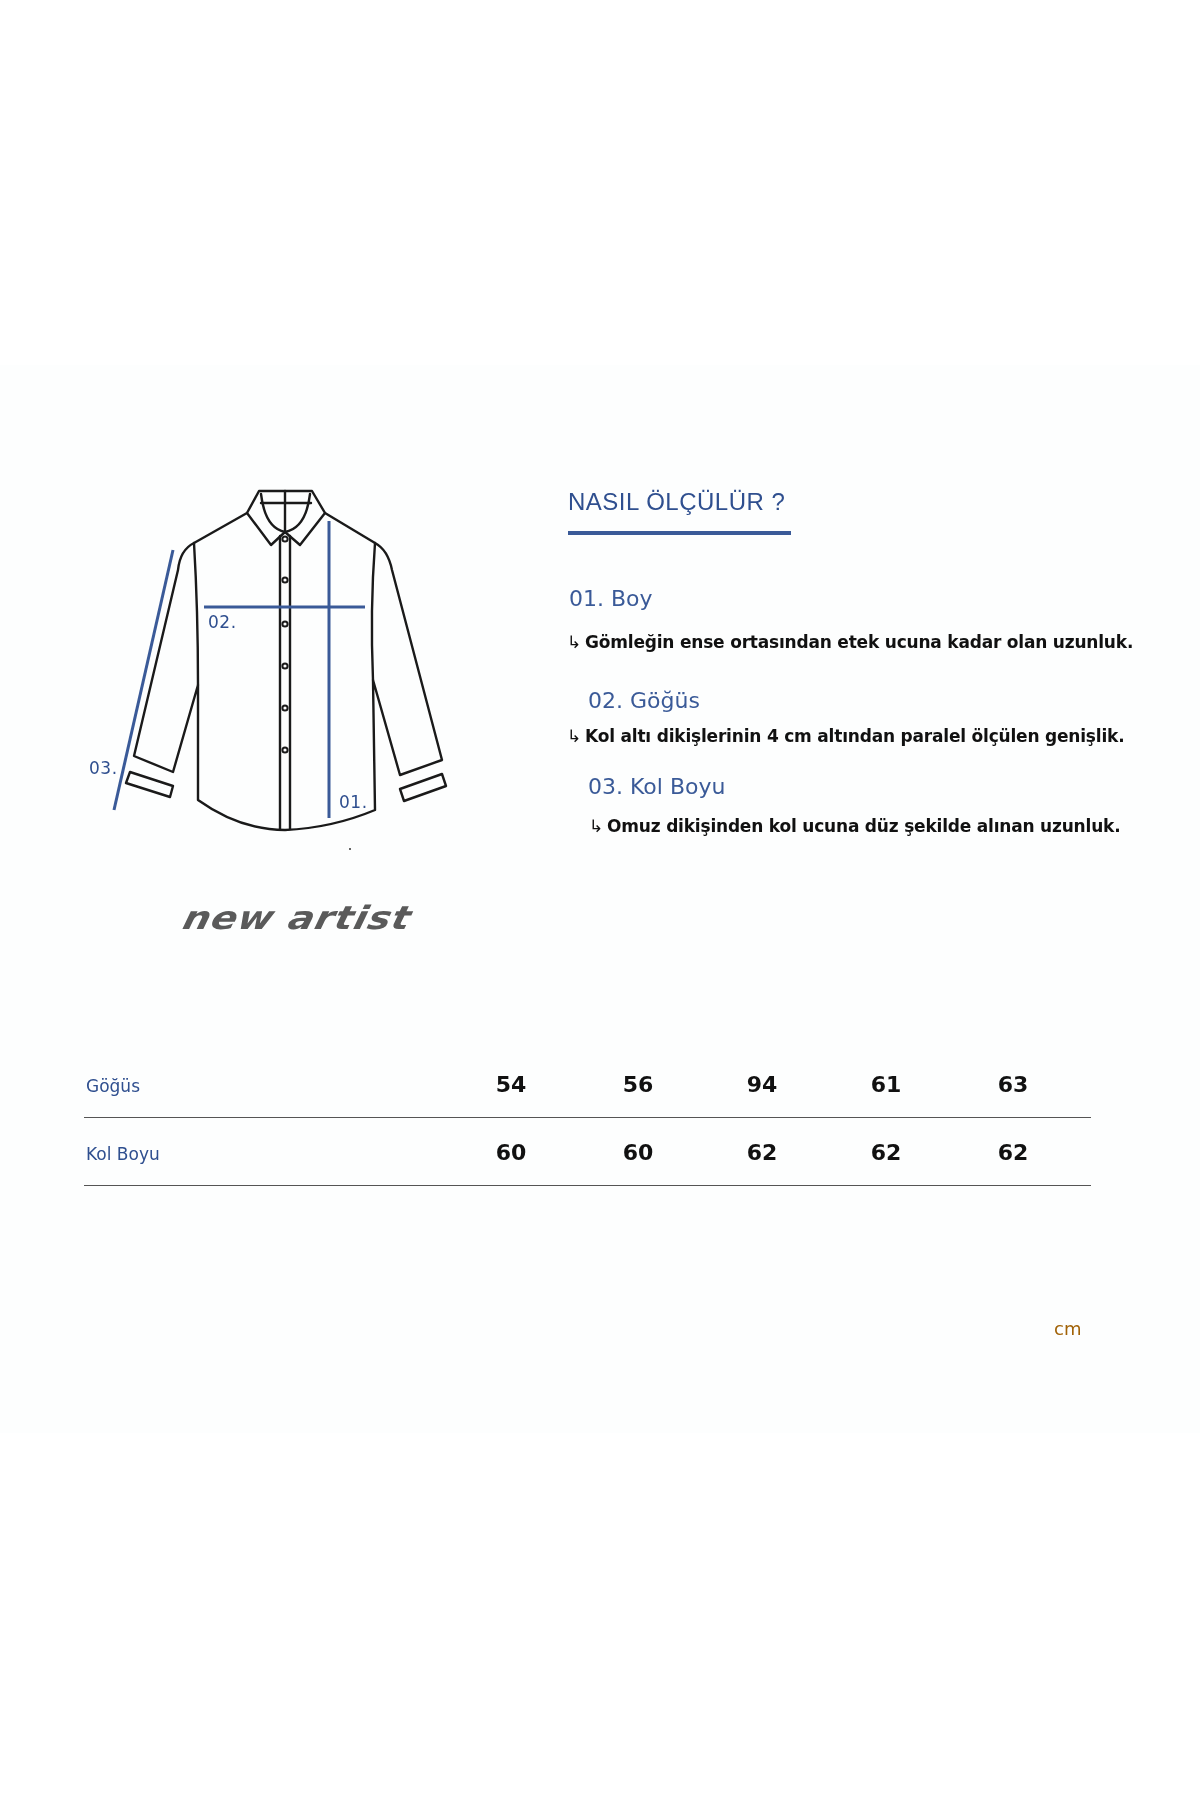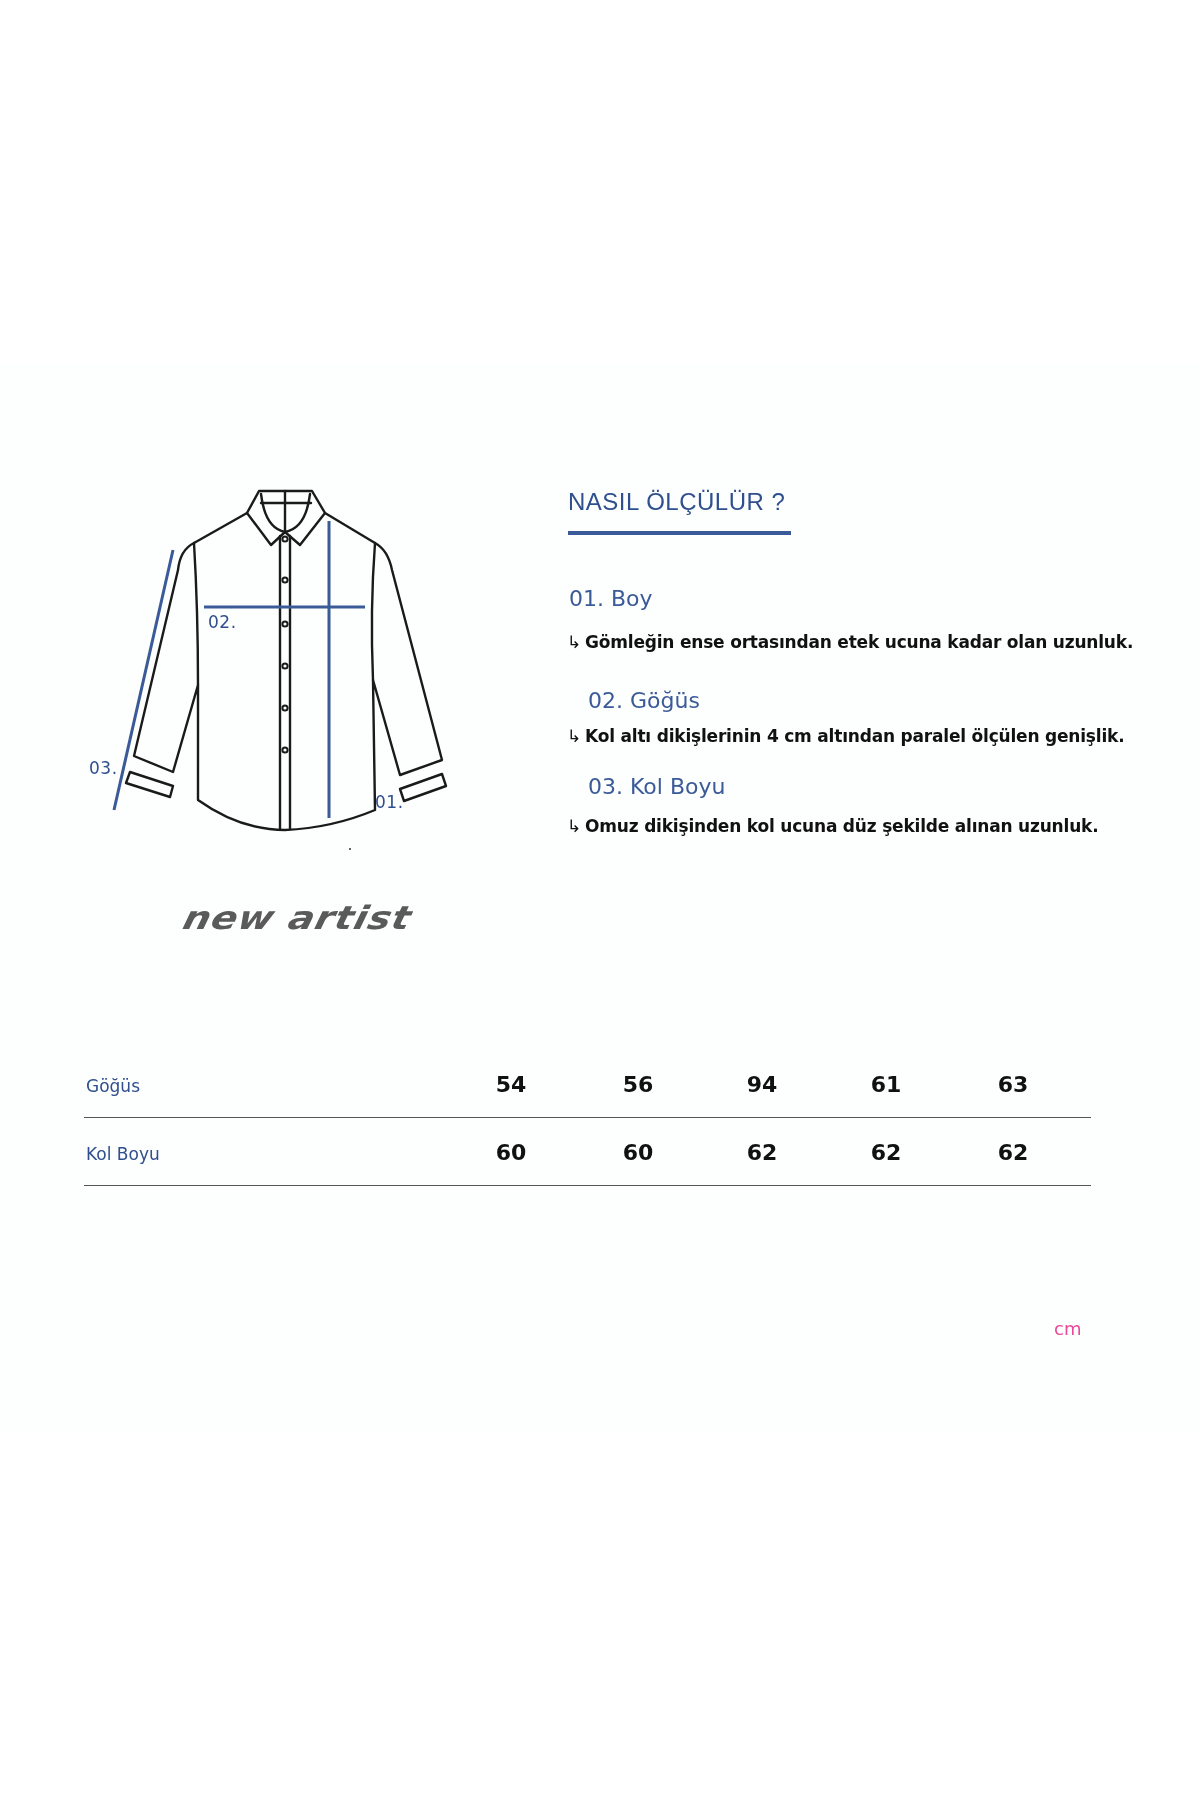--- a/index.html
+++ b/index.html
@@ -61,21 +61,21 @@
     .cell {
       position: absolute; width: 80px; text-align: center;
       font-family: "DejaVu Sans", sans-serif; font-weight: bold; font-size: 22px; color: #111;
     }
     .row.header .cell { top: 11px; font-weight: normal; font-size: 21px; }
     .row.data .cell { top: 22px; }
     .c0 { left: 387px; } .c1 { left: 514px; } .c2 { left: 638px; } .c3 { left: 762px; } .c4 { left: 889px; }
 
     .unit-label {
       position: absolute; left: 1054px; top: 1318px; font-family: "DejaVu Sans", sans-serif;
-      font-size: 18px; color: #ec4899;
+      font-size: 18px; color: #a16207;
     }
   </style>
 </head>
 <body>
 
 <div class="panel"></div>
 
 <div class="shirt-figure">
   <svg viewBox="0 0 400 380">
     <g fill="none" stroke="#1a1a1a" stroke-width="2.4" stroke-linejoin="round" stroke-linecap="round">
@@ -107,21 +107,21 @@
     </g>
 
     <g stroke="#3a5a98" stroke-width="3" stroke-linecap="butt">
       <line x1="124" y1="137" x2="285" y2="137"></line>
       <line x1="249" y1="51" x2="249" y2="348"></line>
       <line x1="93" y1="80" x2="34" y2="340"></line>
     </g>
     <circle cx="270" cy="379" r="1" fill="#333"></circle>
   </svg>
   <span class="measure-label" style="left:128px; top:142px;">02.</span>
-  <span class="measure-label" style="left:259px; top:322px;margin-left:36px;">01.</span>
+  <span class="measure-label" style="left:259px; top:322px;">01.</span>
   <span class="measure-label" style="left:9px; top:288px;">03.</span>
 </div>
 
 <div class="brand-logo">new artist</div>
 
 <div class="howto">
   <div class="howto-title">NASIL ÖLÇÜLÜR ?</div>
 </div>
 <div class="howto-underline"></div>
 
@@ -129,21 +129,21 @@
 <div class="step-desc" style="left:567px; top:632px;">
   <span class="arrow">↳</span><span>Gömleğin ense ortasından etek ucuna kadar olan uzunluk.</span>
 </div>
 
 <div class="step-title" style="left:588px; top:688px;">02. Göğüs</div>
 <div class="step-desc" style="left:567px; top:726px;">
   <span class="arrow">↳</span><span>Kol altı dikişlerinin 4 cm altından paralel ölçülen genişlik.</span>
 </div>
 
 <div class="step-title" style="left:588px; top:774px;">03. Kol Boyu</div>
-<div class="step-desc" style="left:567px; top:816px;">
+<div class="step-desc" style="left:589px; top:816px;">
   <span class="arrow">↳</span><span>Omuz dikişinden kol ucuna düz şekilde alınan uzunluk.</span>
 </div>
 
 <div class="size-table">
   <div class="row data">
     <span class="row-label">Göğüs</span>
     <span class="cell c0">54</span>
     <span class="cell c1">56</span>
     <span class="cell c2">94</span>
     <span class="cell c3">61</span>

